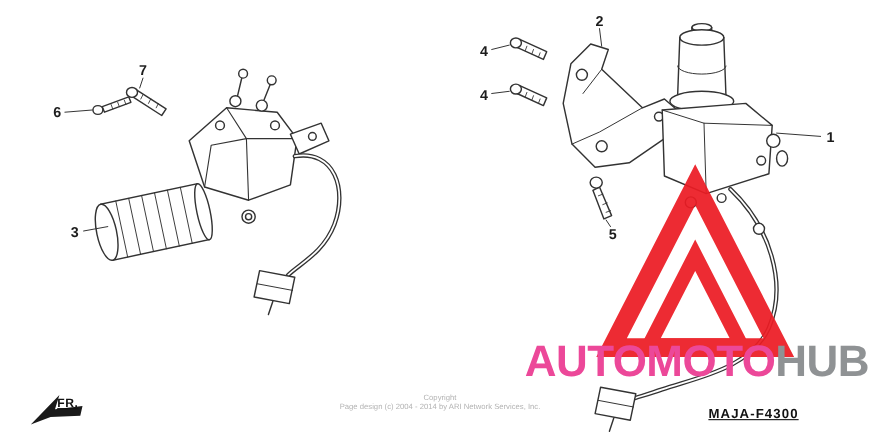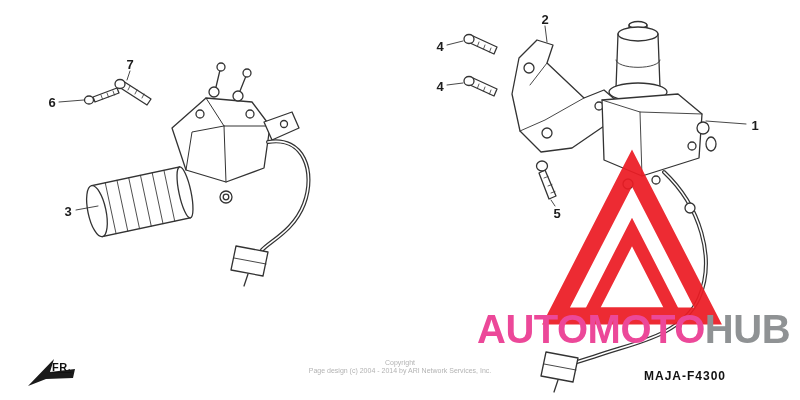--- a/index.html
+++ b/index.html
@@ -11,21 +11,21 @@
   .callout{
     position:absolute;transform:translate(-50%,-50%);
     font:600 13px "Liberation Sans",sans-serif;color:#1c1c1c;
   }
   .fr-label{
     position:absolute;left:52px;top:361px;
     font:700 11px "Liberation Sans",sans-serif;color:#111;letter-spacing:.5px;text-decoration:underline;
   }
   .part-code{
     position:absolute;left:644px;top:369px;
-    font:700 12px "Liberation Sans",sans-serif;color:#111;letter-spacing:1px;
+    font:700 12px "Liberation Sans",sans-serif;color:#111;letter-spacing:1px;text-decoration:underline;
   }
   .copyright{
     position:absolute;left:295px;top:359px;width:210px;text-align:center;
     font:400 7px "Liberation Sans",sans-serif;color:#b3b3b3;line-height:8px;
   }
   .brand{
     position:absolute;left:477px;top:307px;white-space:nowrap;
     font:800 40px "Liberation Sans",sans-serif;letter-spacing:-0.5px;
   }
   .brand .primary{color:#ec4899;}

